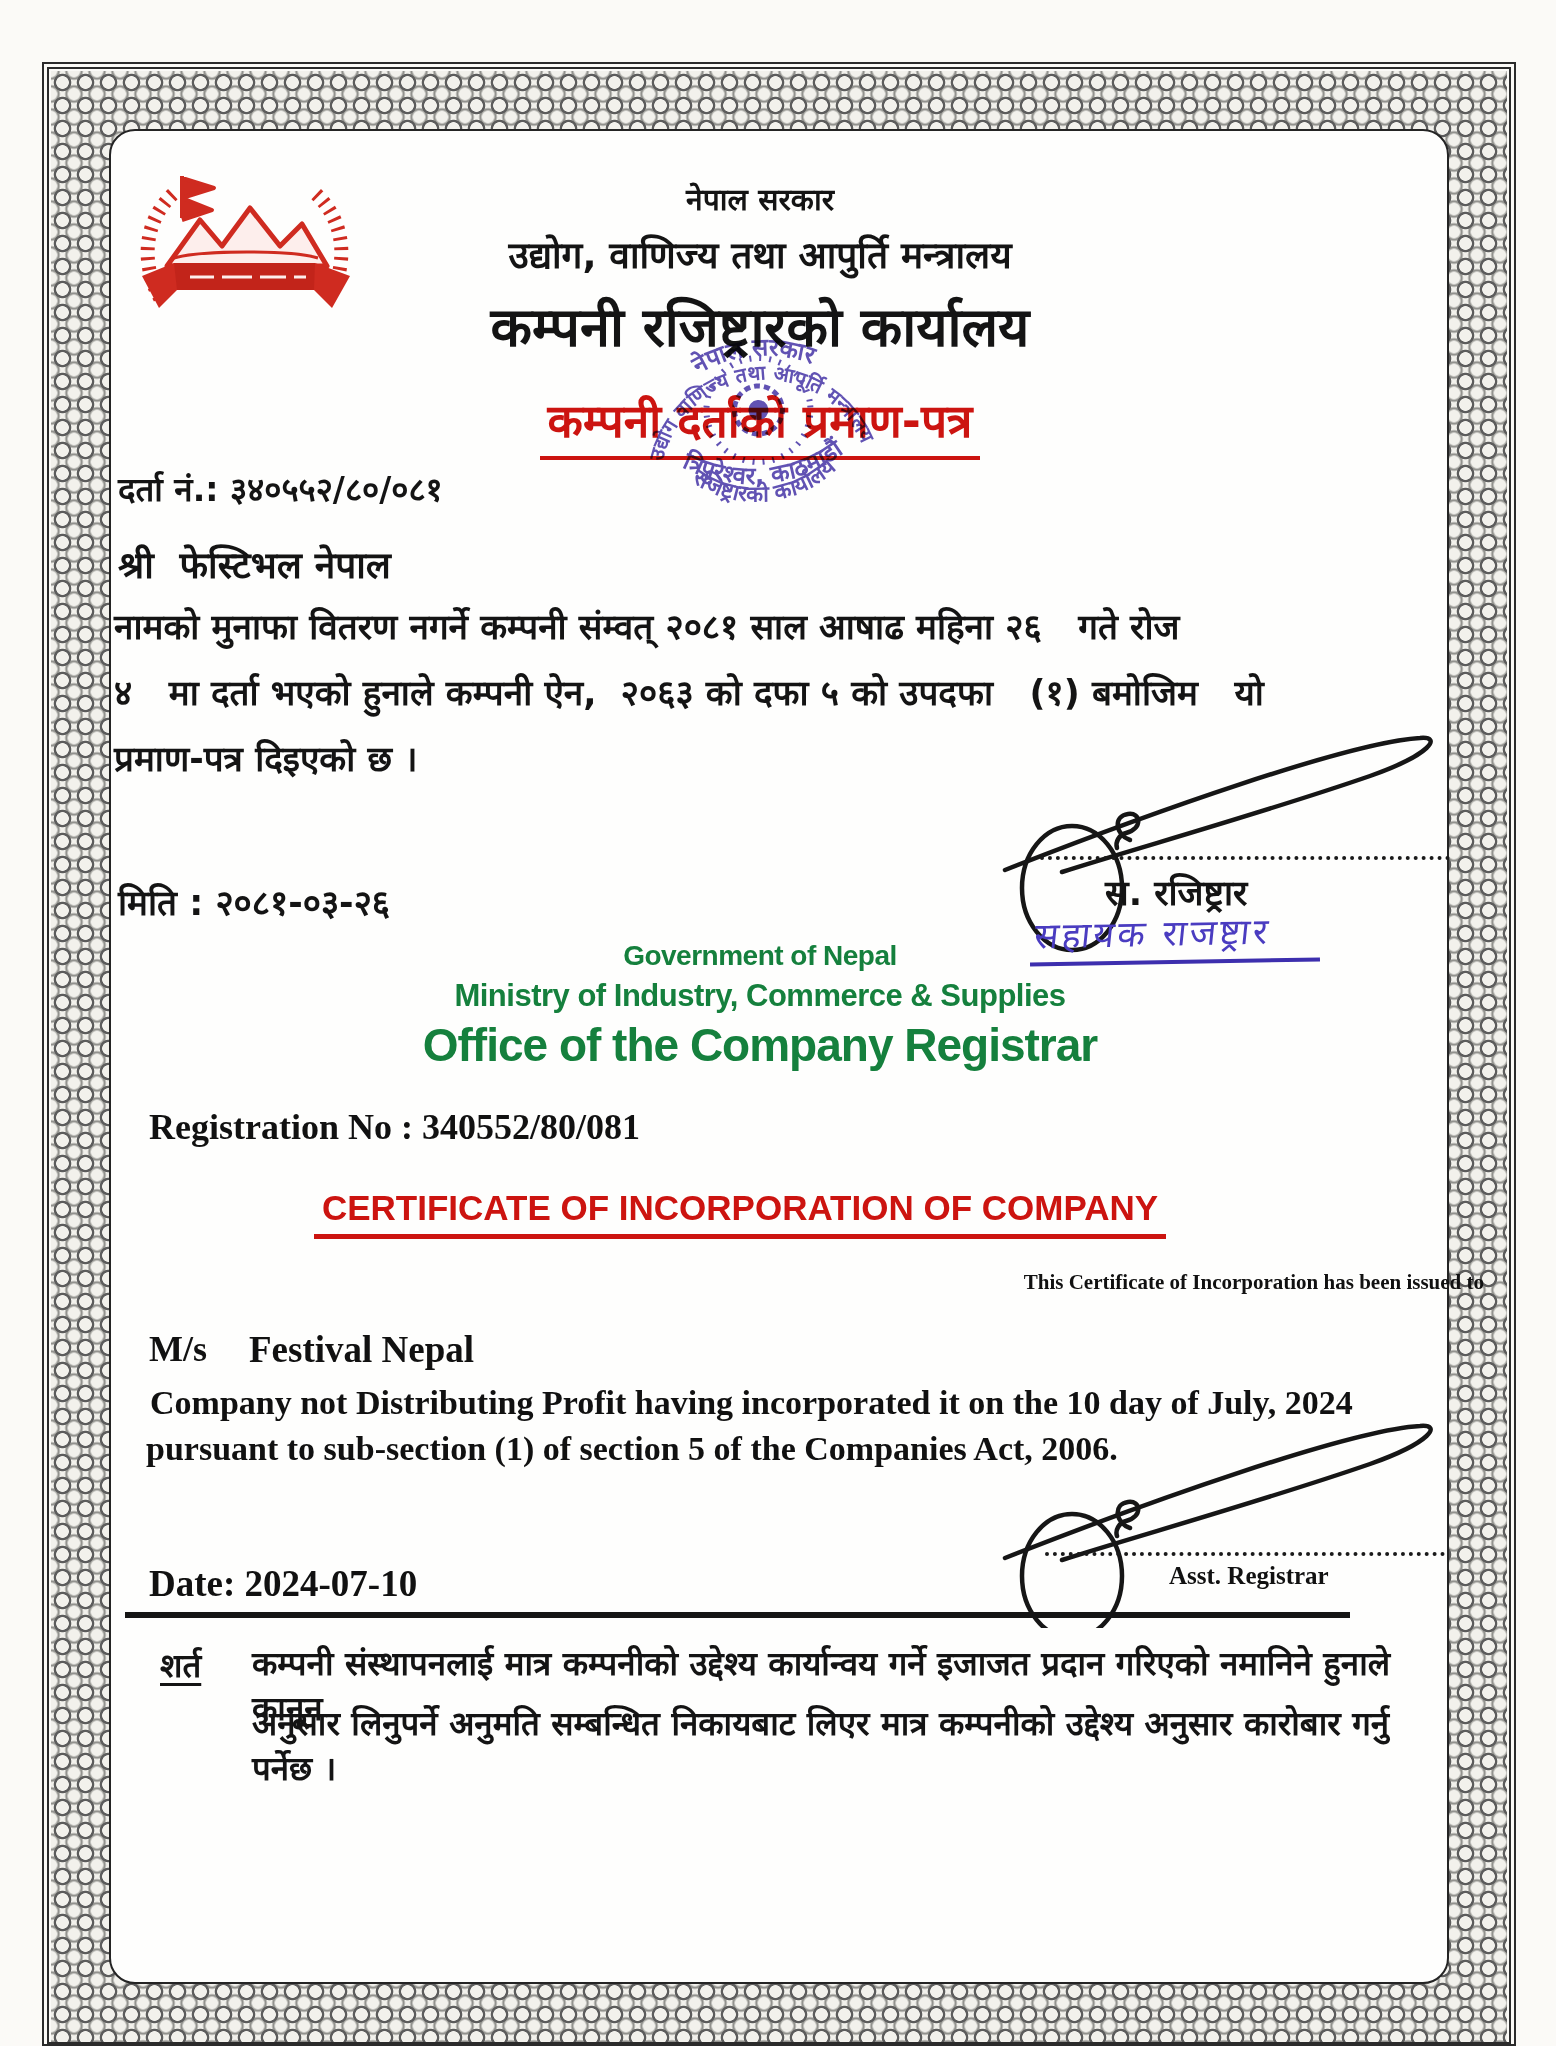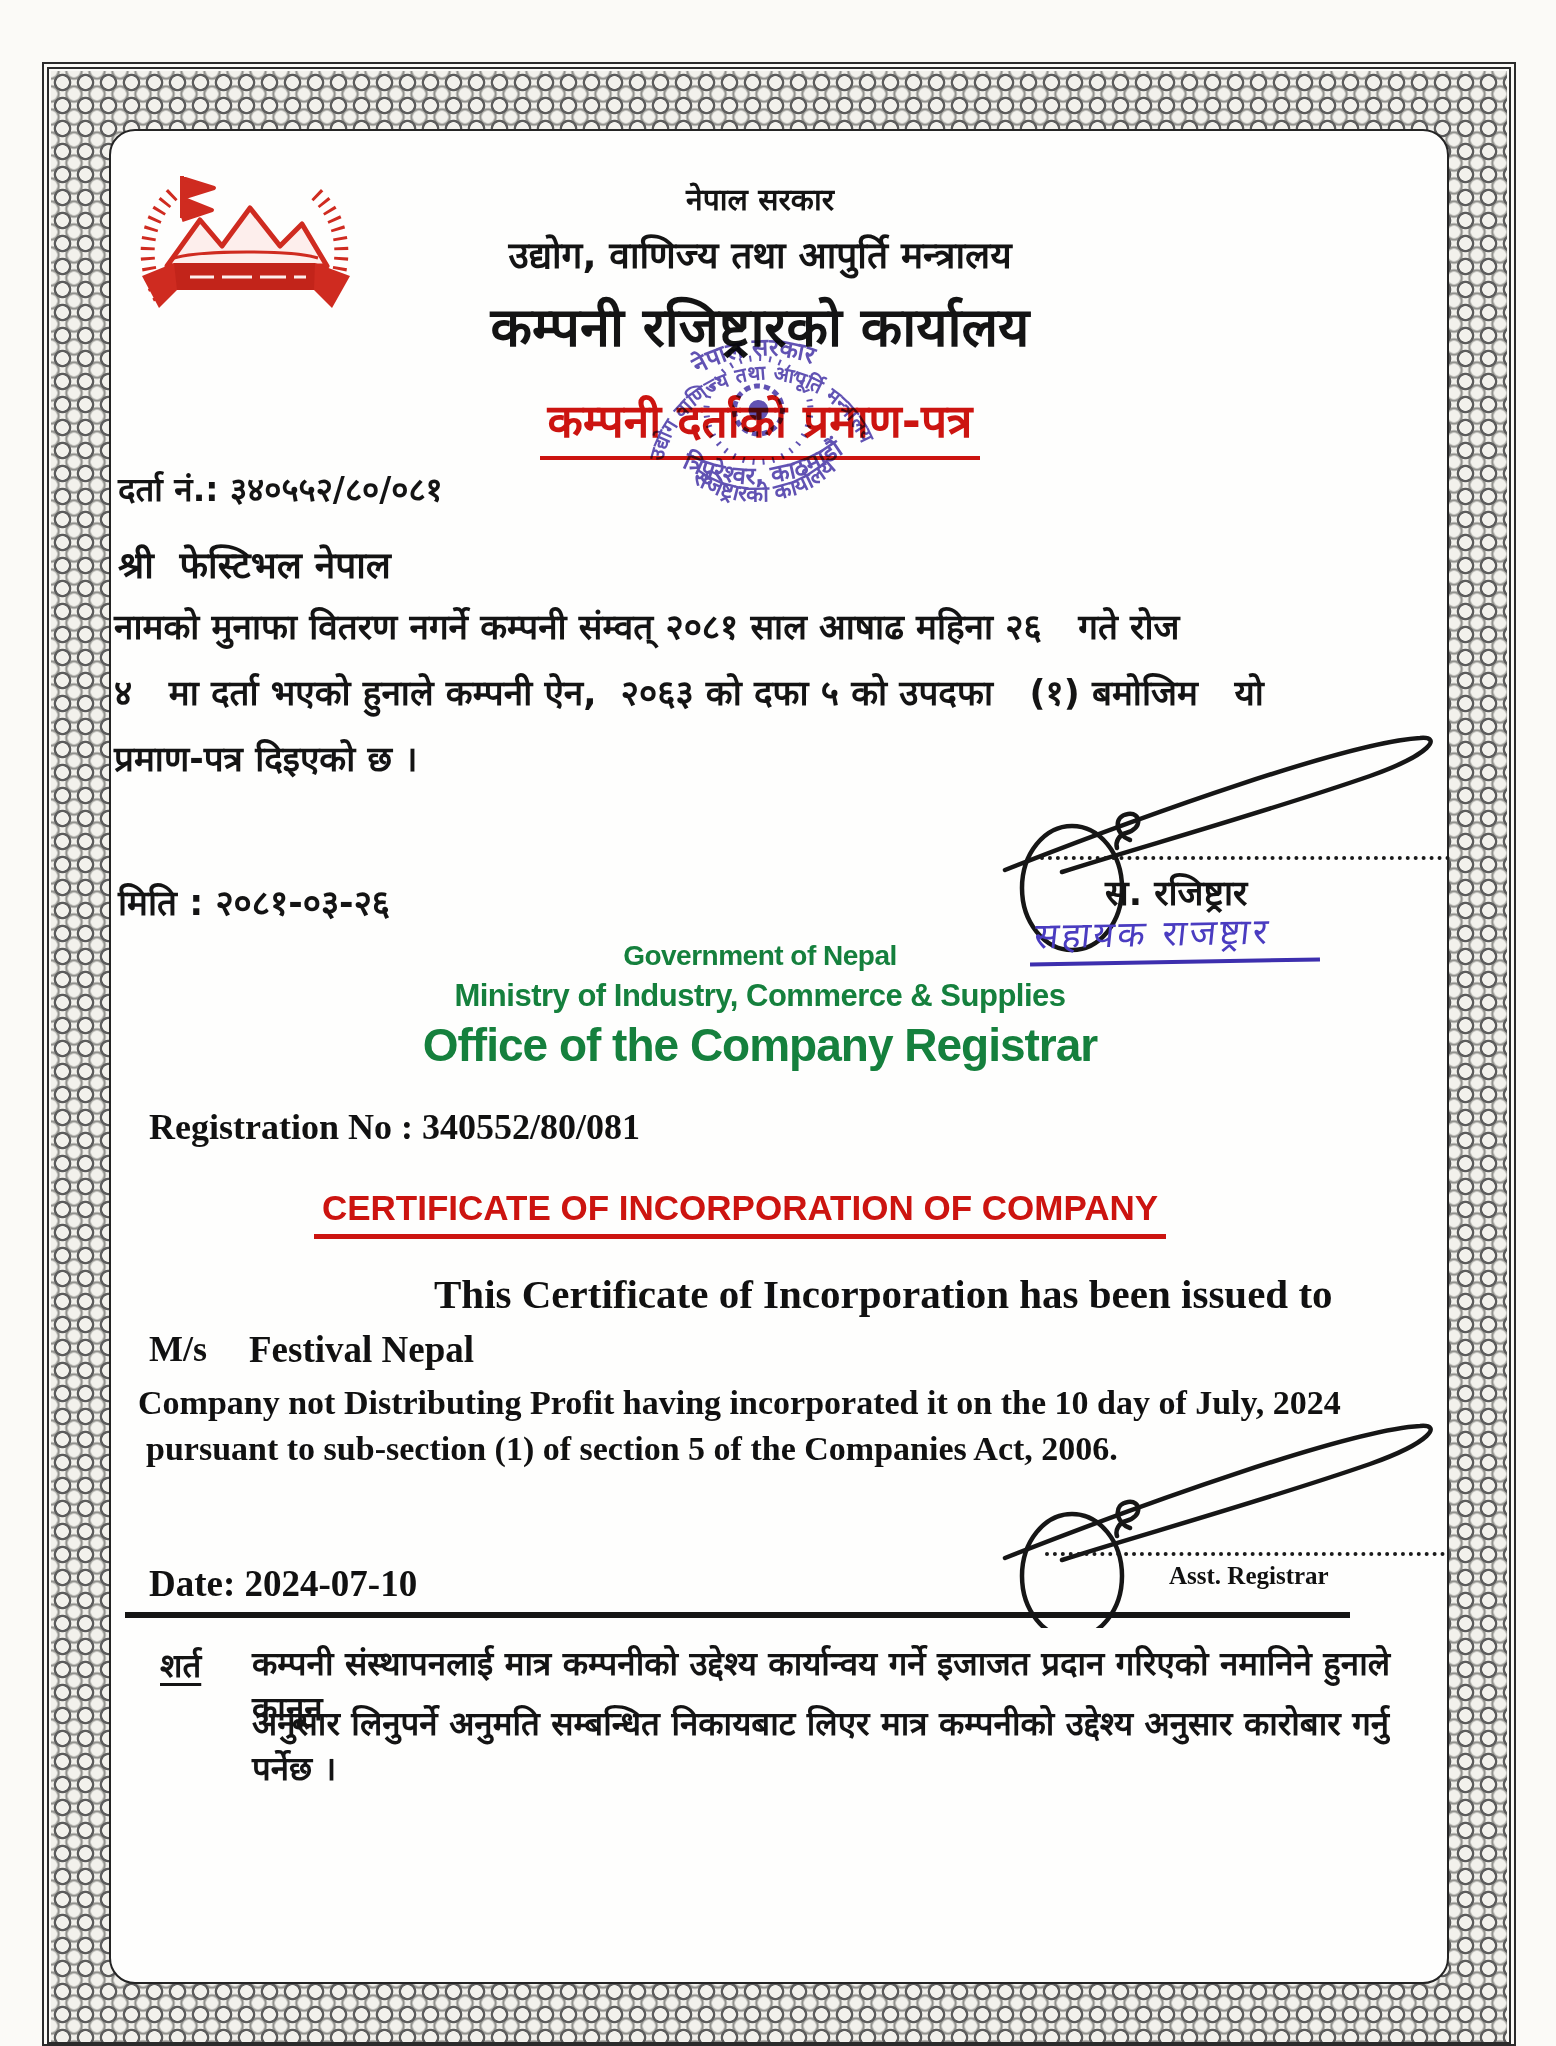--- a/index.html
+++ b/index.html
@@ -120,26 +120,26 @@
 <div class="abs sans center" style="left:340px;top:940px;width:840px;font-size:28px;letter-spacing:-0.5px;">Government of Nepal</div>
 <div class="abs sans center" style="left:340px;top:978px;width:840px;font-size:31px;letter-spacing:-0.5px;">Ministry of Industry, Commerce &amp; Supplies</div>
 <div class="abs sans center" style="left:300px;top:1018px;width:920px;font-size:46px;letter-spacing:-1px;">Office of the Company Registrar</div>
 
 <div class="abs serif" style="left:115px;top:1106px;font-size:36px;">Registration No : 340552/80/081</div>
 
 <div class="abs center" style="left:190px;top:1188px;width:1100px;">
   <span class="sans redtext red-underline" style="font-size:35px;letter-spacing:0px;border-bottom-width:5px;">CERTIFICATE OF INCORPORATION OF COMPANY</span>
 </div>
 
-<div class="abs serif" style="left:400px;top:1270px;width:1050px;text-align:left;font-size:41px;">This Certificate of Incorporation has been issued to</div>
+<div class="abs serif" style="left:400px;top:1270px;width:1050px;text-align:right;font-size:21px;">This Certificate of Incorporation has been issued to</div>
 
 <div class="abs serif" style="left:115px;top:1328px;font-size:36px;">M/s</div>
 <div class="abs serif" style="left:215px;top:1328px;font-size:37px;">Festival Nepal</div>
 
-<div class="abs serif" style="left:104px;top:1384px;font-size:34px;">Company not Distributing Profit having incorporated it on the 10 day of July, 2024</div>
+<div class="abs serif" style="left:116px;top:1384px;font-size:34px;">Company not Distributing Profit having incorporated it on the 10 day of July, 2024</div>
 <div class="abs serif" style="left:112px;top:1430px;font-size:34px;">pursuant to sub-section (1) of section 5 of the Companies Act, 2006.</div>
 
 <svg class="abs sig-svg" style="left:830px;top:1358px;" width="630" height="270" viewBox="0 0 630 270">
   <path d="M175,200 C320,143 520,72 590,68 C612,66 602,84 540,106 C430,144 300,180 232,202"></path>
   <path d="M300,170 c-15,-5 -17,-24 -2,-26 c13,-2 15,15 -2,19 c-7,2 -11,9 -9,15"></path>
   <ellipse cx="242" cy="218" rx="50" ry="62"></ellipse>
 </svg>
 <div class="abs dotline" style="left:1045px;top:1552px;width:400px;"></div>
 <div class="abs serif" style="left:1135px;top:1562px;font-size:25px;">Asst. Registrar</div>
 

